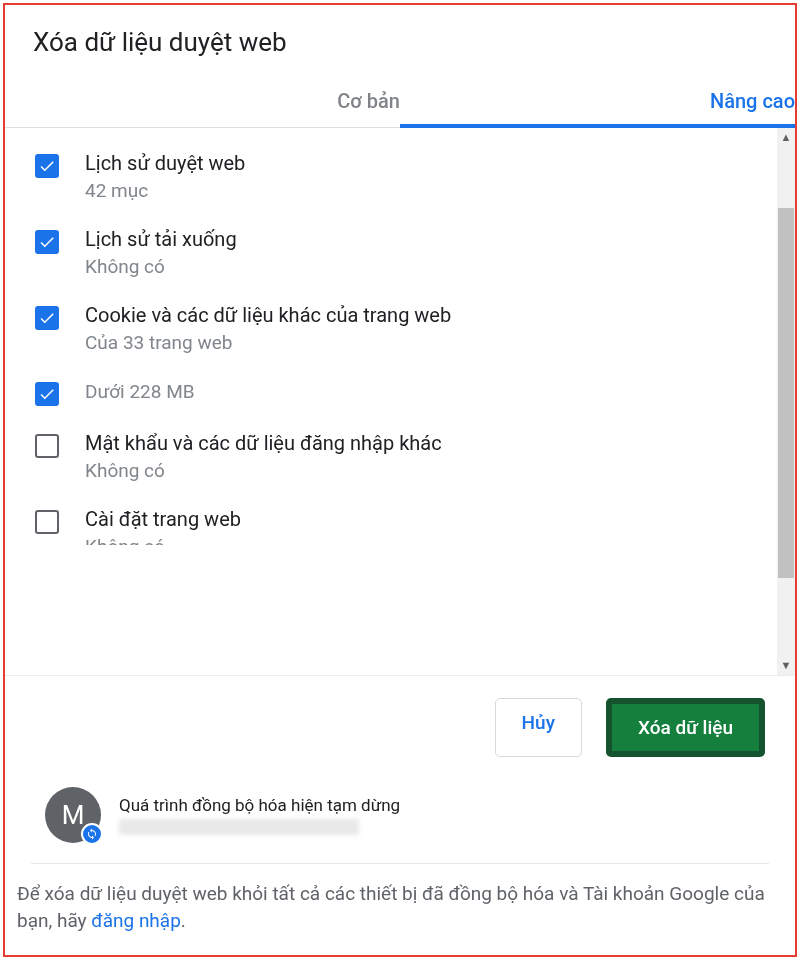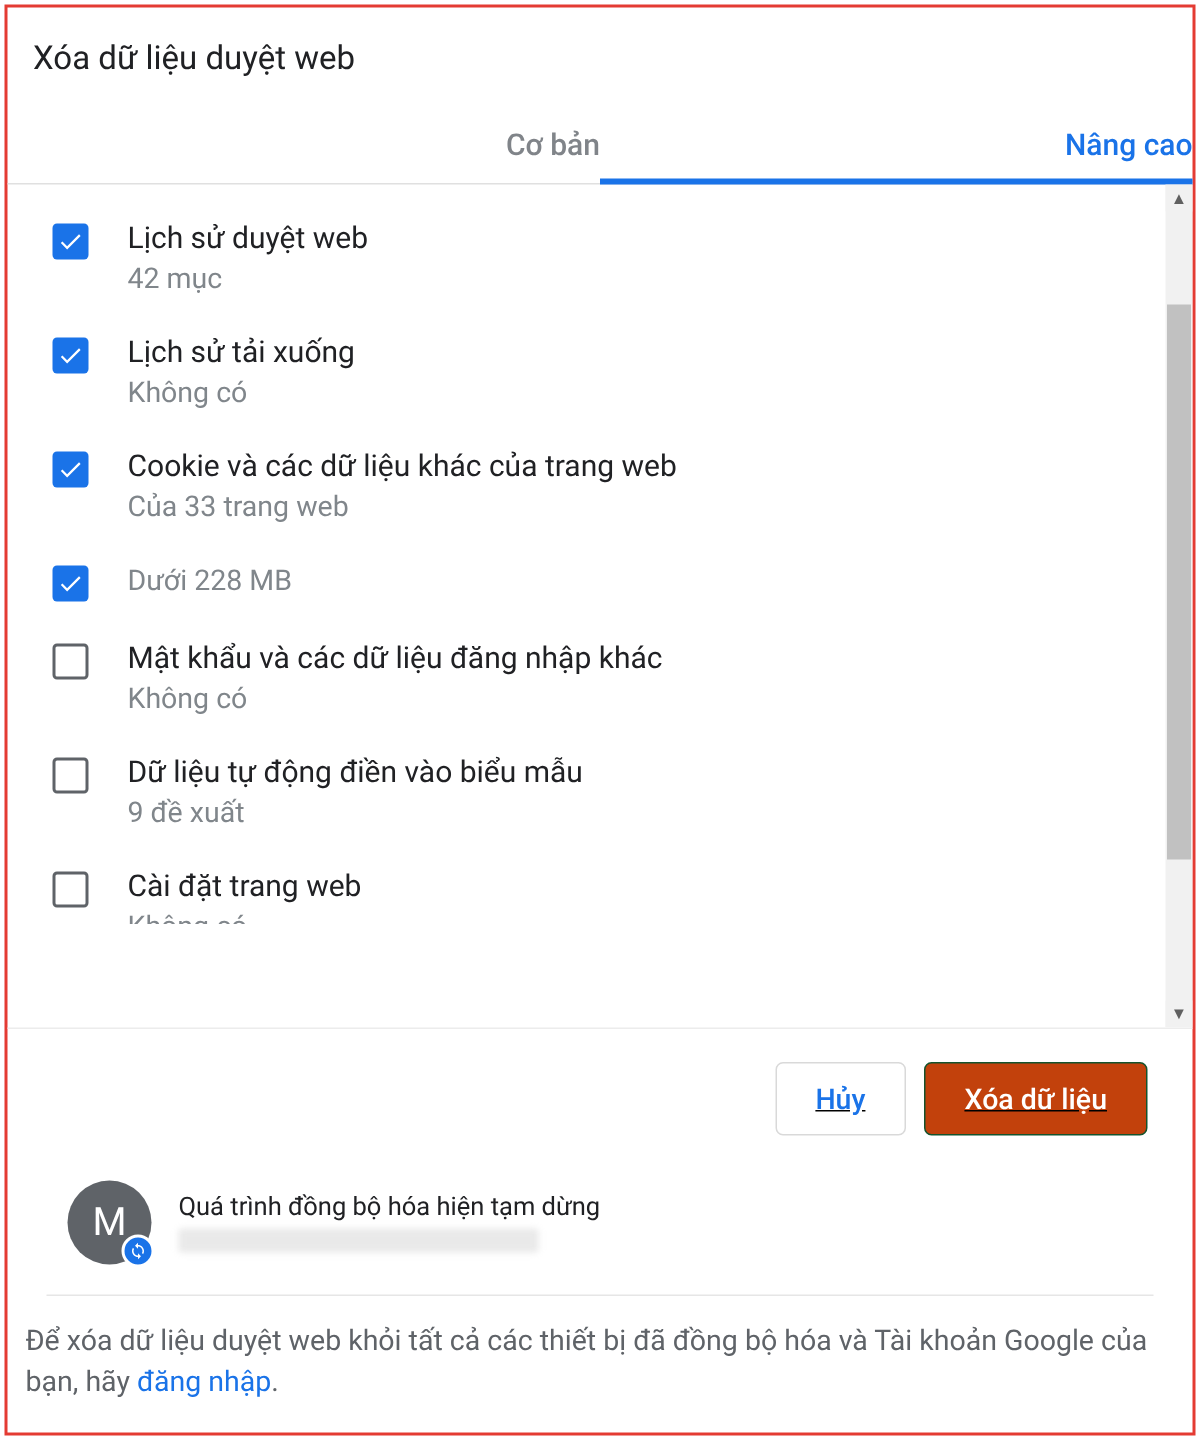--- a/index.html
+++ b/index.html
@@ -14,23 +14,23 @@
   .dialog {
     width: 794px;
     height: 954px;
     margin: 3px;
     border: 2px solid #e43b33;
     background: #fff;
     display: flex;
     flex-direction: column;
   }
   .dialog-title {
-    font-size: 22px;
+    font-size: 26px;
     color: #202124;
-    padding: 22px 28px 18px 17px;
+    padding: 22px 28px 18px 28px;
     font-weight: 400;
   }
   .tabs {
     display: flex;
     border-bottom: 1px solid #e0e0e0;
     position: relative;
   }
   .tab {
     flex: 1;
     text-align: right;
@@ -131,40 +131,39 @@
     display: flex;
     align-items: center;
     justify-content: center;
     background: #f1f1f1;
   }
   .sb-arrow.up { top: 0; }
   .sb-arrow.down { bottom: 0; }
   .buttons {
     display: flex;
     justify-content: flex-end;
-    gap: 12px;
+    gap: 24px;
     padding: 22px 30px 22px 30px;
-    text-decoration: underline;
   }
   .btn {
     font-size: 19px;
     padding: 12px 26px;
     border-radius: 5px;
     cursor: pointer;
     font-weight: 500;
   }
   .btn-cancel {
     background: #fff;
     color: #1a73e8;
     border: 1px solid #d9d9d9;
   }
   .btn-primary {
-    background: #c2410c;
+    background: #15803d;
     color: #fff;
-    border: 1px solid #14532d;
+    border: 6px solid #14532d;
   }
   .sync-row {
     display: flex;
     align-items: center;
     padding: 8px 30px 16px 40px;
     gap: 18px;
   }
   .avatar-wrap { position: relative; width: 56px; height: 56px; }
   .avatar {
     width: 56px; height: 56px; border-radius: 50%;
@@ -258,27 +257,20 @@
       </div>
 
       <div class="item">
         <div class="cb unchecked"></div>
         <div class="item-text">
           <span class="item-title">Mật khẩu và các dữ liệu đăng nhập khác</span>
           <span class="item-sub">Không có</span>
         </div>
       </div>
 
-      <div class="item">
-        <div class="cb unchecked"></div>
-        <div class="item-text">
-          <span class="item-title">Dữ liệu tự động điền vào biểu mẫu</span>
-          <span class="item-sub">9 đề xuất</span>
-        </div>
-      </div>
 
       <div class="item cut">
         <div class="cb unchecked"></div>
         <div class="item-text">
           <span class="item-title">Cài đặt trang web</span>
           <span class="item-sub">Không có</span>
         </div>
       </div>
 
     </div>

